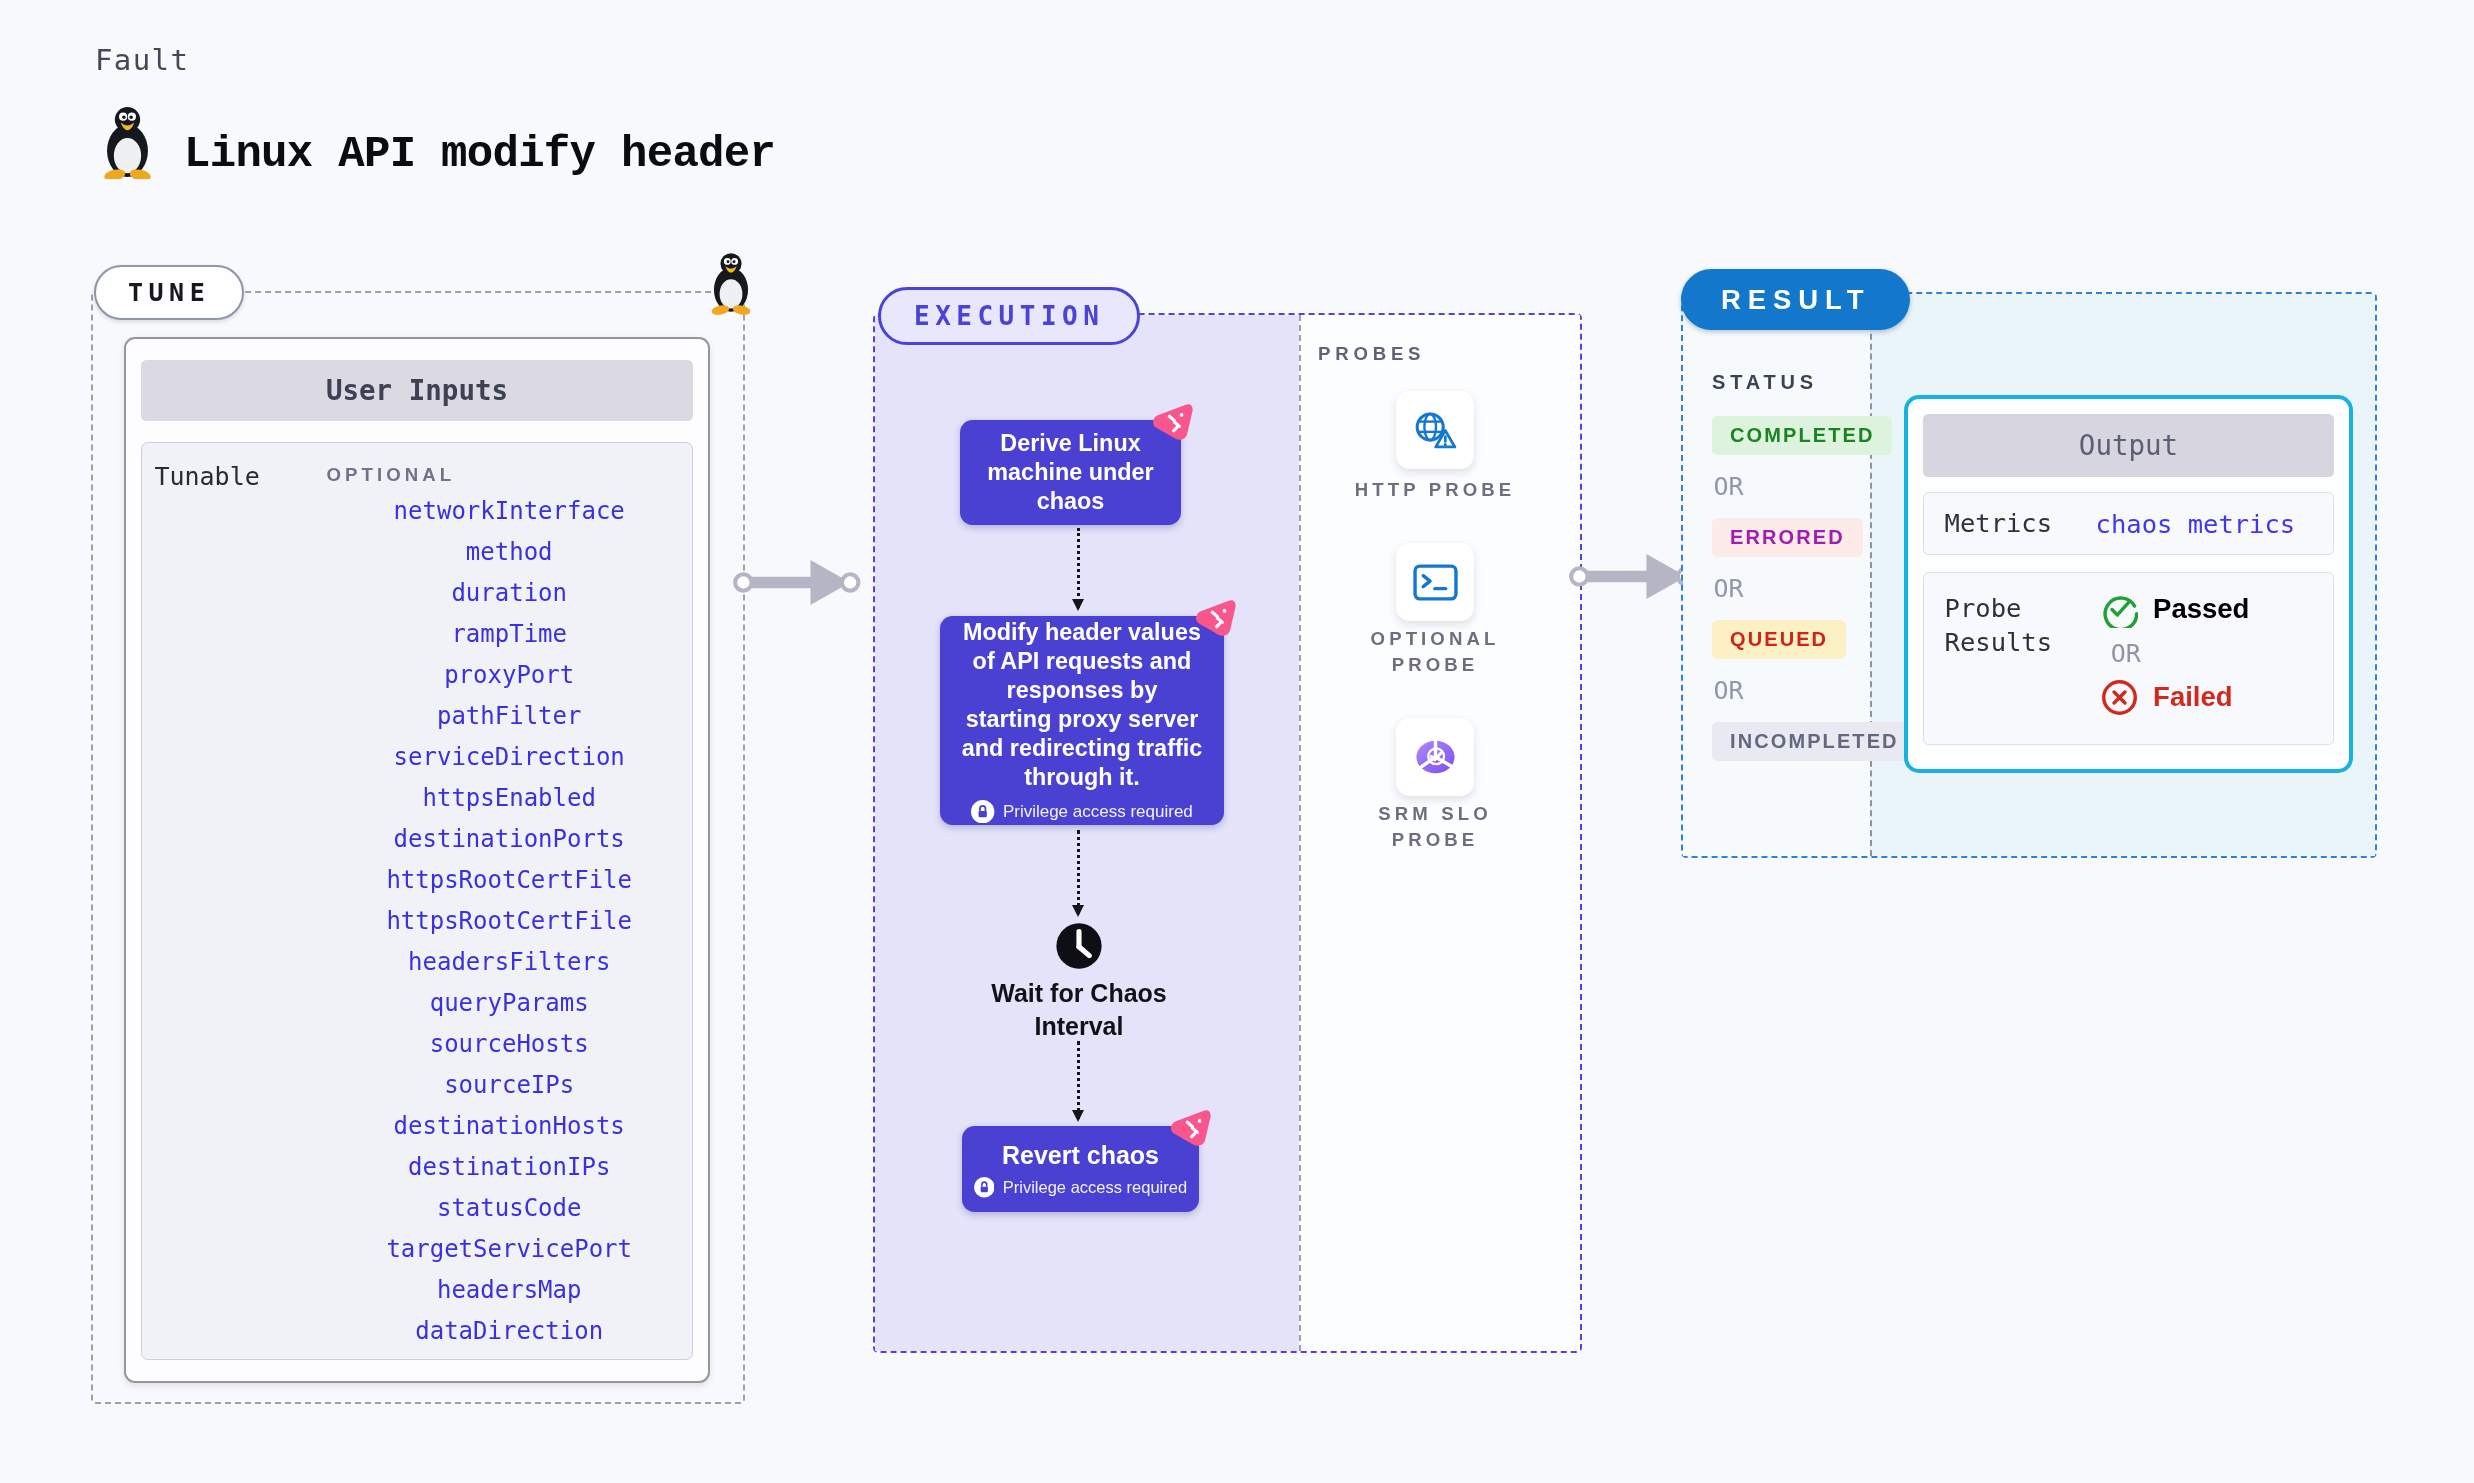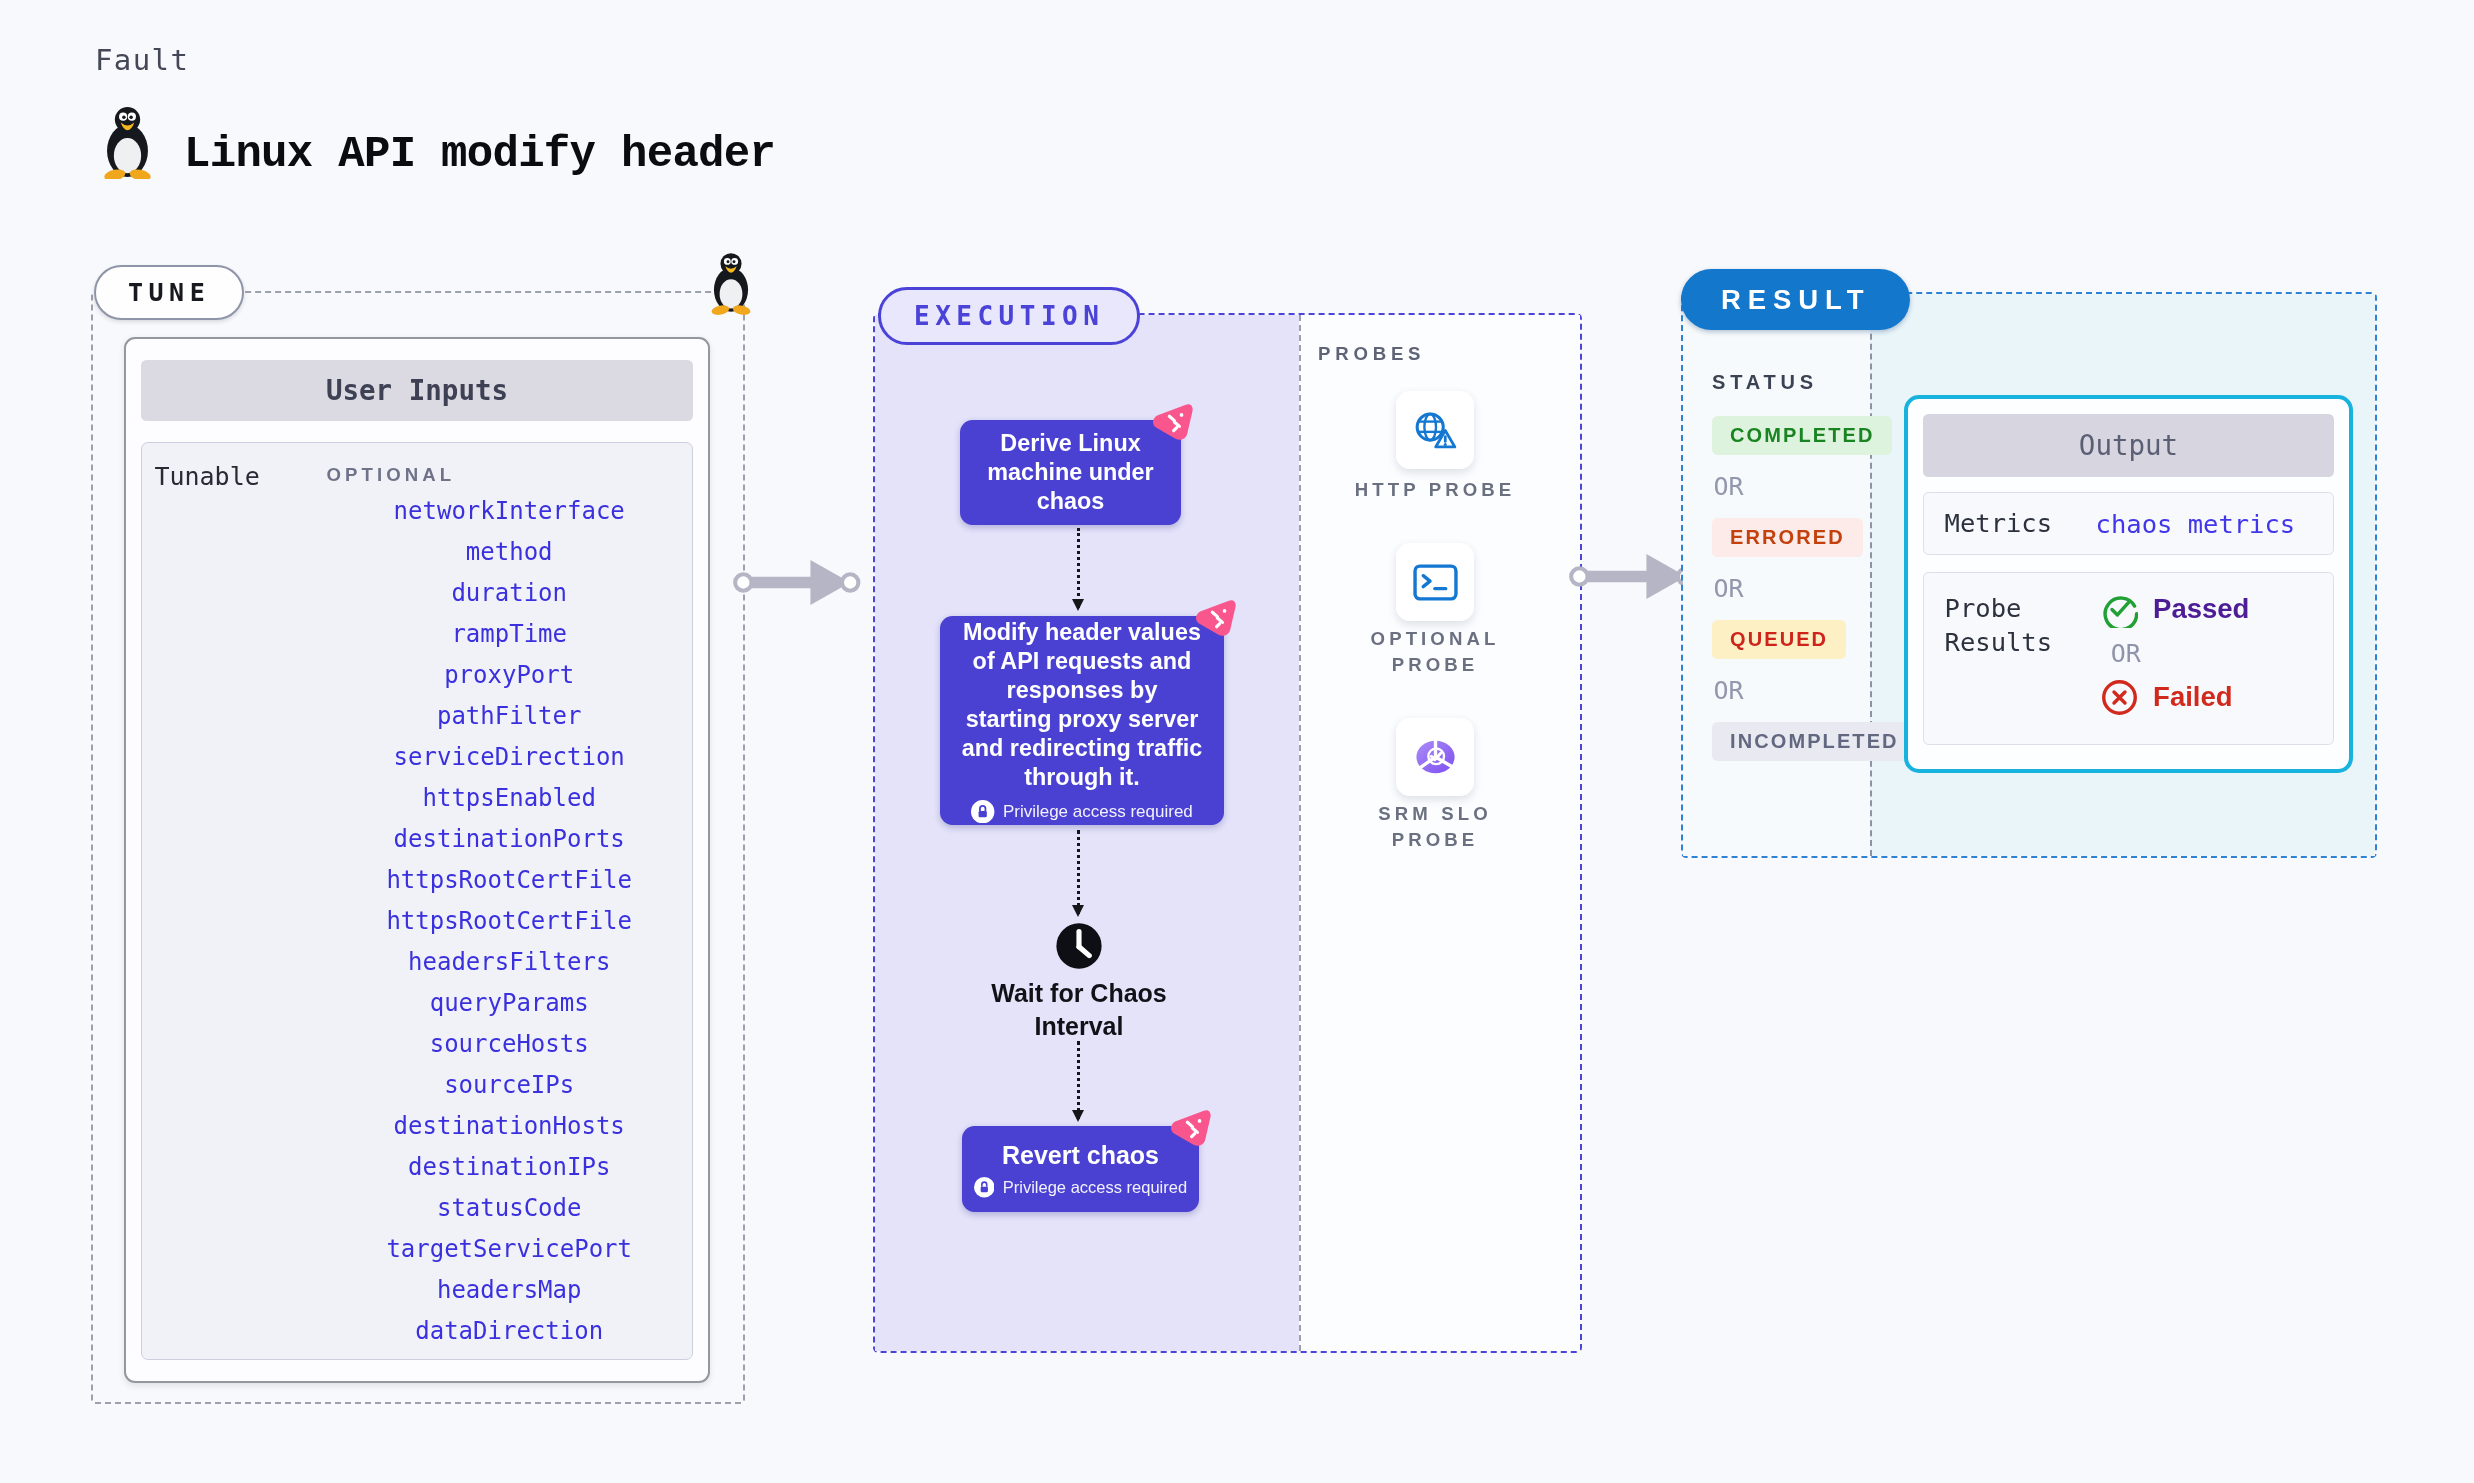--- a/index.html
+++ b/index.html
@@ -83,21 +83,21 @@
   .output-header{height:63px;background:#d7d6e0;border-radius:5.5px;font-family:"DejaVu Sans Mono",monospace;
                  font-size:27.5px;color:#5a5f74;text-align:center;line-height:63px;margin-bottom:15px;}
   .output-row{background:#f8f9fd;border:1.4px solid #dcdfe9;border-radius:5.5px;display:flex;
               align-items:center;padding:0 20.6px;box-sizing:border-box;}
   .metrics-row{height:63px;margin-bottom:16.5px;}
   .probe-results-row{height:173px;align-items:flex-start;padding-top:18px;}
   .row-label{font-family:"DejaVu Sans Mono",monospace;font-size:25.5px;color:#2c313e;width:151px;line-height:1.35;}
   .metrics-link{font-family:"DejaVu Sans Mono",monospace;font-size:25.5px;color:#4136e9;cursor:pointer;}
   .verdicts{display:flex;flex-direction:column;gap:11px;margin-left:5.5px;}
   .verdict{display:flex;align-items:center;gap:15px;}
-  .verdict-text-pass{font-size:27.5px;font-weight:bold;color:#4c1d95;}
+  .verdict-text-pass{font-size:27.5px;font-weight:bold;color:#000000;}
   .verdict-text-fail{font-size:27.5px;font-weight:bold;color:#d2291d;}
   .verdict-or{font-family:"DejaVu Sans Mono",monospace;font-size:25px;color:#8e94a9;margin-left:9.6px;}
 </style>
 </head>
 <body>
 
 <div class="canvas">
 
   <div class="abs kicker">Fault</div>
   <div class="abs title-row">
@@ -288,21 +288,21 @@
   </svg>
 
   <div class="abs result-box">
     <div class="result-left"></div>
     <div class="result-right"></div>
 
     <div class="status-label">STATUS</div>
     <div class="status-list">
         <div class="status-badge" style="background: rgb(222, 243, 221); color: rgb(27, 132, 34);">COMPLETED</div>
         <div class="or-sep">OR</div>
-        <div class="status-badge" style="background: rgb(252, 235, 232); color: #c2410c;">ERRORED</div>
+        <div class="status-badge" style="background: rgb(252, 235, 232); color: #a21caf;">ERRORED</div>
         <div class="or-sep">OR</div>
         <div class="status-badge" style="background: rgb(253, 240, 197); color: rgb(206, 36, 27);">QUEUED</div>
         <div class="or-sep">OR</div>
         <div class="status-badge" style="background: rgb(233, 234, 241); color: rgb(98, 104, 128);">INCOMPLETED</div>
       </div>
 
     <div class="output-card">
       <div class="output-header">Output</div>
       <div class="output-row metrics-row">
         <div class="row-label">Metrics</div>

